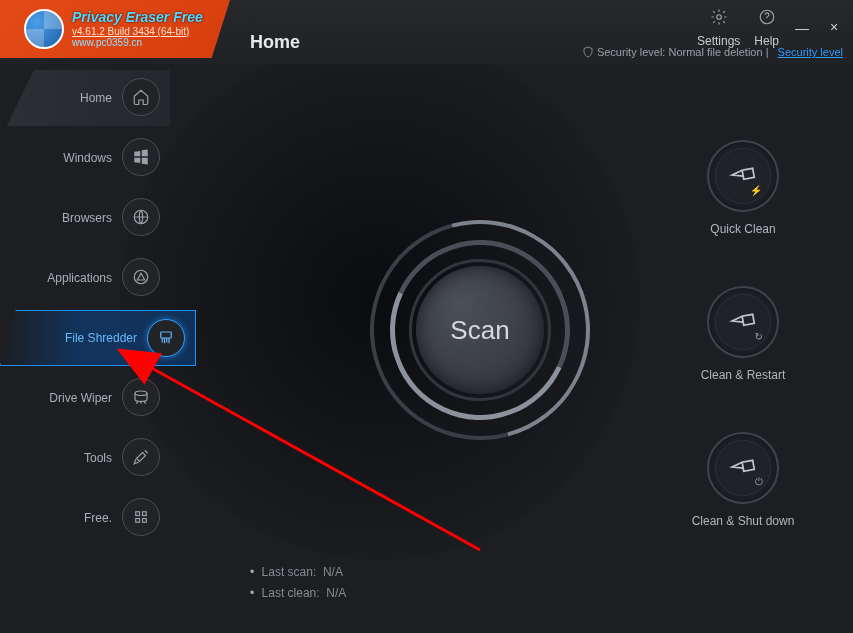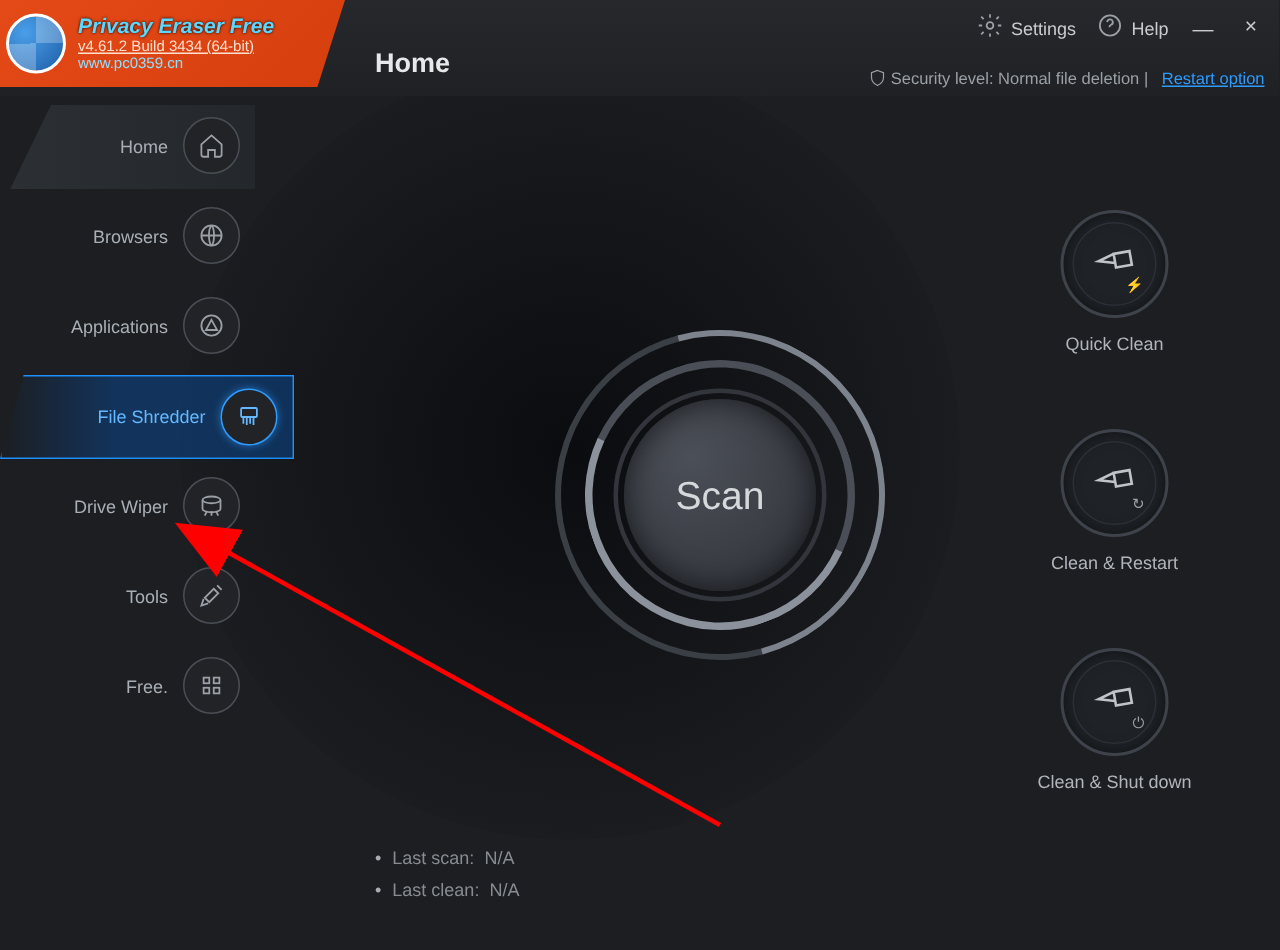--- a/index.html
+++ b/index.html
@@ -7,21 +7,21 @@
 
   
   .titlebar {
     position: absolute; top: 0; left: 0; right: 0; height: 64px;
     background: linear-gradient(to bottom, #26282c 0%, #1f2125 100%);
     display: flex; align-items: flex-start;
   }
   .logo-block {
     width: 230px; height: 58px; position: relative;
     background: linear-gradient(135deg, #e44a17 0%, #d63e0e 100%);
-    display: flex; align-items: center; padding-left: 4px;
+    display: flex; align-items: center; padding-left: 24px;
     clip-path: polygon(0 0, 100% 0, 92% 100%, 0 100%);
   }
   .logo-icon {
     width: 40px; height: 40px; border-radius: 50%;
     background: radial-gradient(circle at 30% 30%, #4a9ee8, #1e5fa8);
     border: 2px solid #fff; position: relative; flex-shrink: 0;
   }
   .logo-icon::before {
     content: ""; position: absolute; inset: 0; border-radius: 50%;
     background: conic-gradient(#fff 0 90deg, transparent 0 180deg, #fff 0 270deg, transparent 0);
@@ -32,21 +32,21 @@
   .logo-sub   { font-size: 10px; color: #ffe1cf; text-decoration: underline; }
   .logo-url   { font-size: 10px; color: #8de0ff; }
 
   .page-title {
     position: absolute; left: 250px; top: 32px; font-size: 18px; font-weight: 600; color: #e6e8ea;
   }
 
   .top-controls {
     position: absolute; right: 10px; top: 8px; display: flex; gap: 14px; align-items: center; font-size: 12px; color: #c9cccf;
   }
-  .top-controls .ctrl { display: flex; align-items: center; gap: 5px; cursor: pointer; }
+  .top-controls .ctrl { display: flex; align-items: center; gap: 5px; cursor: pointer; flex-direction: column; }
   .top-controls .win-btn { width: 18px; text-align: center; font-size: 14px; cursor: pointer; }
   .win-close { font-size: 16px; margin-top:-3px; }
 
   .security-line {
     position: absolute; right: 10px; top: 46px; font-size: 11px; color: #9aa0a6;
   }
   .security-line .link { color: #2e9bff; text-decoration: underline; margin-left: 6px; cursor: pointer; }
 
   
   .sidebar {
@@ -157,35 +157,43 @@
   </div>
 
   <div class="security-line">
     <span>
       <svg class="icon-svg" style="width:12px;height:12px;vertical-align:-2px" viewBox="0 0 24 24">
           <path d="M12 2l8 3v6c0 5-3.5 9-8 11-4.5-2-8-6-8-11V5l8-3z"></path>
         </svg>
     </span>
     <span>Security level: </span><span>Normal file deletion</span>
     <span> | </span>
-    <span class="link">Restart option</span>
+    <span class="link">Security level</span>
   </div>
 </div>
 
 <div class="sidebar">
 
   <div class="nav-item first">
     <span>Home</span>
     <span class="nav-icon">
       <svg class="icon-svg" viewBox="0 0 24 24">
           <path d="M3 11l9-8 9 8v9a2 2 0 0 1-2 2h-4v-6h-6v6H5a2 2 0 0 1-2-2z"></path>
         </svg>
     </span>
   </div>
 
+  <div class="nav-item">
+    <span>Windows</span>
+    <span class="nav-icon">
+      <svg class="icon-svg" viewBox="0 0 24 24">
+          <path d="M3 5l8-1v7H3zM13 3l8-1v9h-8zM3 13h8v7l-8-1zM13 13h8v9l-8-1z" fill="#9ba0a6" stroke="none"></path>
+        </svg>
+    </span>
+  </div>
 
   <div class="nav-item">
     <span>Browsers</span>
     <span class="nav-icon">
       <svg class="icon-svg" viewBox="0 0 24 24">
           <circle cx="12" cy="12" r="9"></circle>
           <path d="M3 12h18M12 3c3 3 3 15 0 18M12 3c-3 3-3 15 0 18"></path>
         </svg>
     </span>
   </div>

